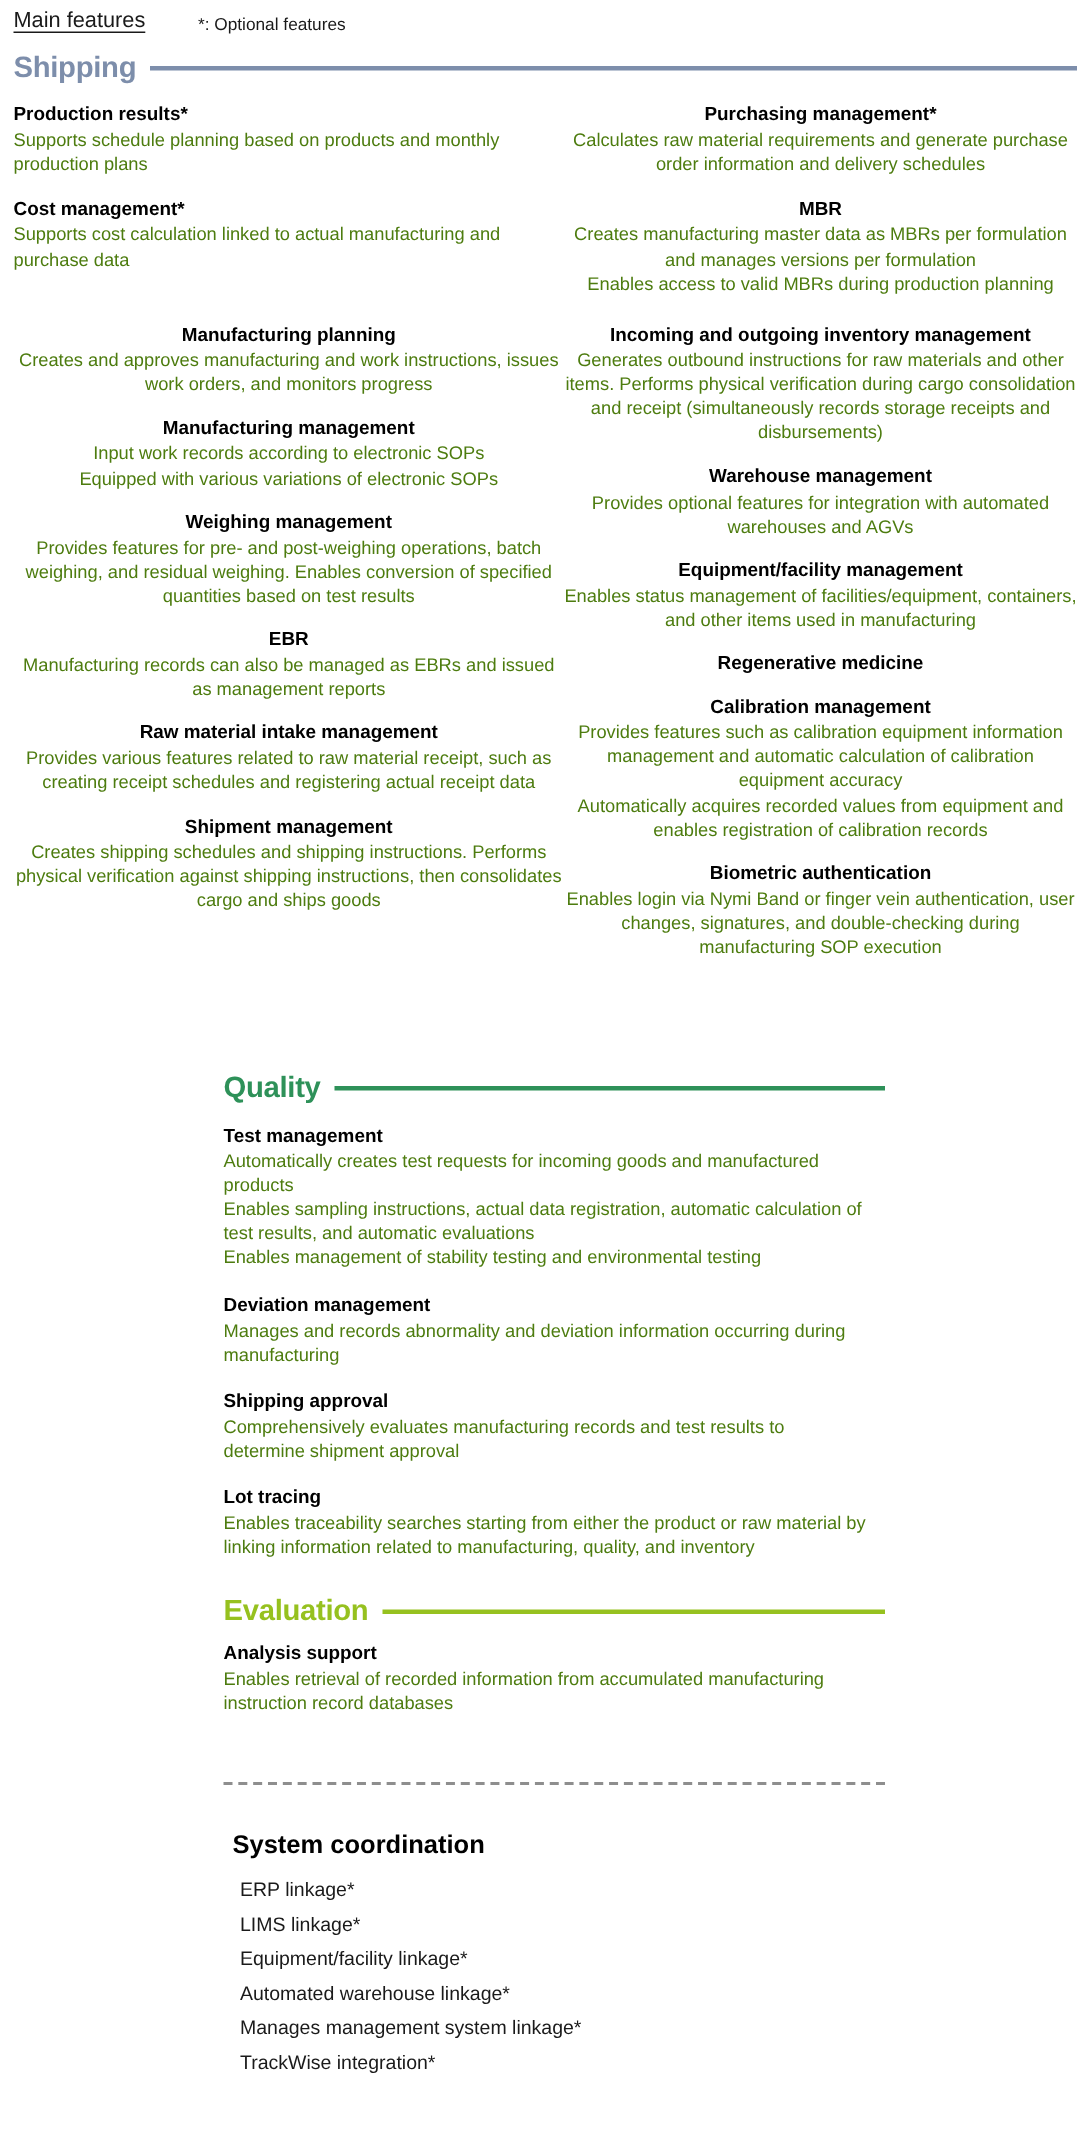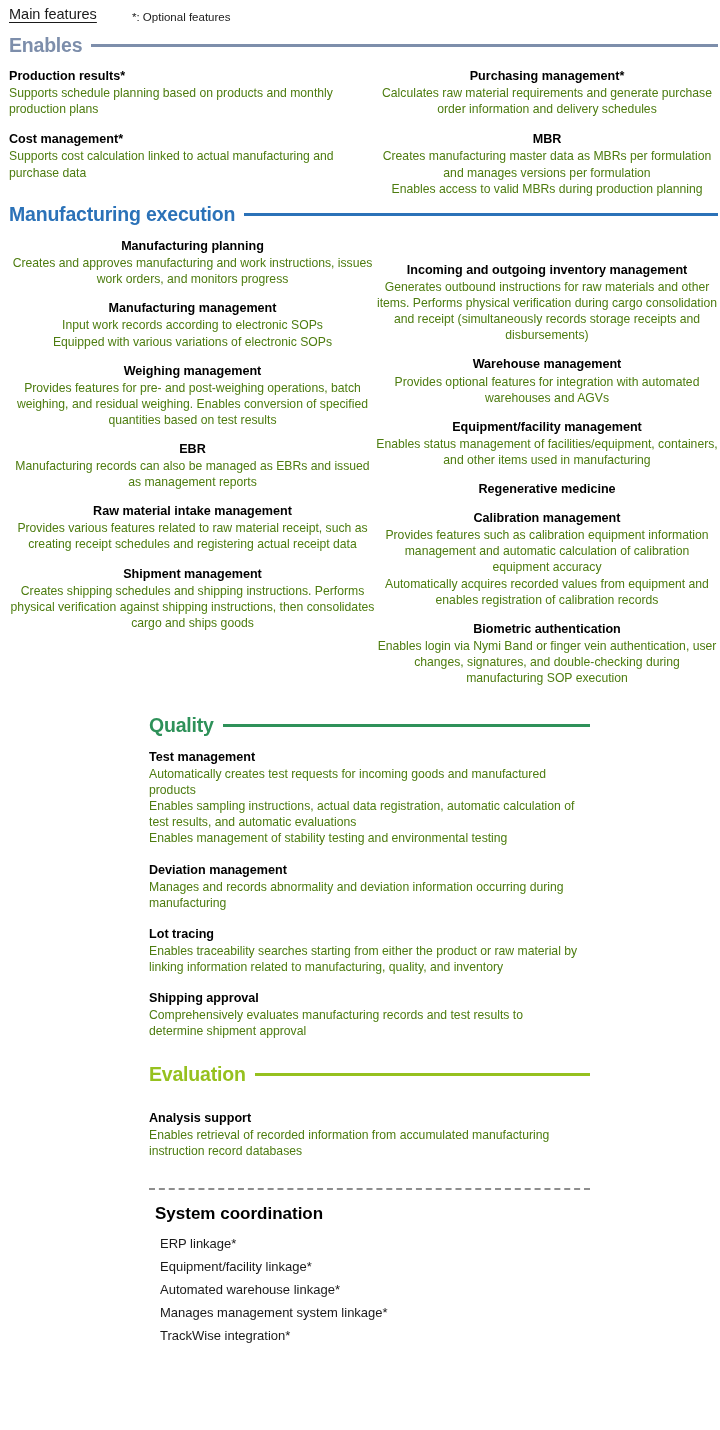--- a/index.html
+++ b/index.html
@@ -92,53 +92,53 @@
     position: absolute;
     left: 9px; top: 203px;
     width: 709px;
   }
   #manufacturing-section .cols {
     display: flex;
     margin-top: 12px;
     text-align: center;
   }
   #manufacturing-section .col-left { width: 367px; }
-  #manufacturing-section .col-right { width: 342px; margin-top: 24px; }
+  #manufacturing-section .col-right { width: 342px; }
   #manufacturing-section .feat { margin-bottom: 13px; }
 
   
   #quality-section {
     position: absolute;
     left: 149px; top: 714px;
     width: 441px;
   }
   #quality-section .body { margin-top: 12px; width: 430px; }
   #quality-section .feat { margin-bottom: 15px; }
 
   
   #evaluation-section {
     position: absolute;
     left: 149px; top: 1063px;
     width: 441px;
   }
-  #evaluation-section .body { margin-top: 24px; width: 430px; }
+  #evaluation-section .body { margin-top: 8px; width: 430px; }
 
   
   #system-coordination-section {
     position: absolute;
     left: 149px; top: 1188px;
     width: 441px;
   }
   .dashed-sep {
     width: 441px;
     height: 0;
     border-top: 2px dashed #8e8e8e;
   }
   #system-coordination-section h2 {
-    margin: 14px 0 0 6px;
+    margin: 30px 0 0 6px;
     font-size: 17px;
     font-weight: bold;
     color: #000;
   }
   #system-coordination-section ul {
     list-style: none;
     margin: 9px 0 0 0;
     padding: 0;
   }
   #system-coordination-section li {
@@ -152,21 +152,21 @@
 </head>
 <body>
 
 <div class="topbar">
   <div class="main-features">Main features</div>
   <div class="optional-note">*: Optional features</div>
 </div>
 
 <div id="planning-section">
   <div class="sect-head">
-    <span class="title" style="color: rgb(125, 142, 171);">Enables</span>
+    <span class="title" style="color: rgb(125, 142, 171);">Shipping</span>
     <span class="rule" style="background: rgb(125, 142, 171);"></span>
   </div>
   <div class="cols">
     <div class="col-left">
       <div class="feat">
         <h3>Production results*</h3>
         <p>Supports schedule planning based on products and monthly production plans</p>
       </div>
       <div class="feat">
         <h3>Cost management*</h3>
@@ -180,24 +180,20 @@
       </div>
       <div class="feat">
         <h3>MBR</h3>
         <p>Creates manufacturing master data as MBRs per formulation and manages versions per formulation<br>Enables access to valid MBRs during production planning</p>
       </div>
     </div>
   </div>
 </div>
 
 <div id="manufacturing-section">
-  <div class="sect-head">
-    <span class="title" style="color: rgb(43, 114, 184);">Manufacturing execution</span>
-    <span class="rule" style="background: rgb(43, 114, 184);"></span>
-  </div>
   <div class="cols">
     <div class="col-left">
       <div class="feat">
         <h3>Manufacturing planning</h3>
         <p>Creates and approves manufacturing and work instructions, issues work orders, and monitors progress</p>
       </div>
       <div class="feat">
         <h3>Manufacturing management</h3>
         <p>Input work records according to electronic SOPs<br>Equipped with various variations of electronic SOPs</p>
       </div>
@@ -254,26 +250,26 @@
   <div class="body">
     <div class="feat">
       <h3>Test management</h3>
       <p>Automatically creates test requests for incoming goods and manufactured products<br>Enables sampling instructions, actual data registration, automatic calculation of test results, and automatic evaluations<br>Enables management of stability testing and environmental testing</p>
     </div>
     <div class="feat">
       <h3>Deviation management</h3>
       <p>Manages and records abnormality and deviation information occurring during manufacturing</p>
     </div>
     <div class="feat">
+      <h3>Shipping approval</h3>
+      <p>Comprehensively evaluates manufacturing records and test results to determine shipment approval</p>
+    </div>
+    <div class="feat">
       <h3>Lot tracing</h3>
       <p>Enables traceability searches starting from either the product or raw material by linking information related to manufacturing, quality, and inventory</p>
-    </div>
-    <div class="feat">
-      <h3>Shipping approval</h3>
-      <p>Comprehensively evaluates manufacturing records and test results to determine shipment approval</p>
     </div>
   </div>
 </div>
 
 <div id="evaluation-section">
   <div class="sect-head">
     <span class="title" style="color: rgb(150, 193, 31);">Evaluation</span>
     <span class="rule" style="background: rgb(150, 193, 31);"></span>
   </div>
   <div class="body">
@@ -282,18 +278,19 @@
       <p>Enables retrieval of recorded information from accumulated manufacturing instruction record databases</p>
     </div>
   </div>
 </div>
 
 <div id="system-coordination-section">
   <div class="dashed-sep" style="border-top-color: rgb(142, 142, 142);"></div>
   <h2>System coordination</h2>
   <ul>
     <li>ERP linkage*</li>
+    <li>LIMS linkage*</li>
     <li>Equipment/facility linkage*</li>
     <li>Automated warehouse linkage*</li>
     <li>Manages management system linkage*</li>
     <li>TrackWise integration*</li>
   </ul>
 </div>
 
 </body></html>

